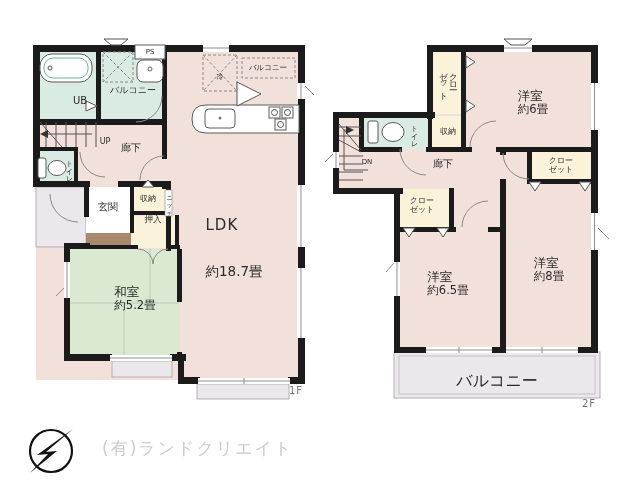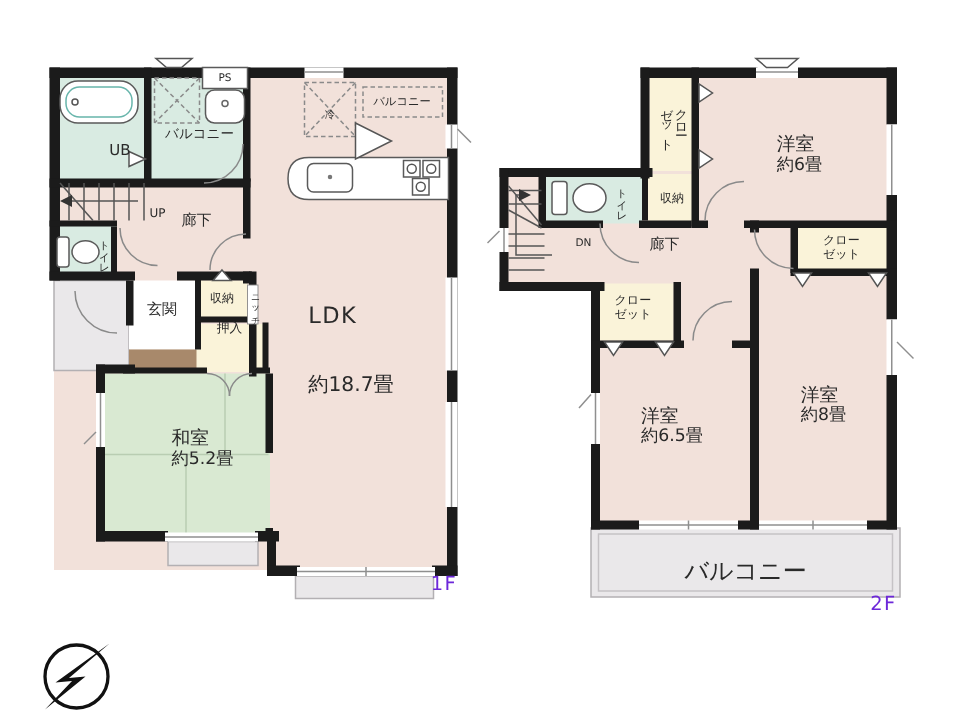--- a/index.html
+++ b/index.html
@@ -21,21 +21,21 @@
   .thin{stroke:#555;stroke-width:1;fill:none;}
   .arc{stroke:#8a8a8a;stroke-width:1;fill:none;}
   .tat{stroke:#b9cdb2;stroke-width:1;}
   .mark{fill:#fff;stroke:#555;stroke-width:1;}
   .lbl{position:absolute;transform:translate(-50%,-50%);white-space:nowrap;color:#2a2a2a;
        text-align:left;line-height:1.15;}
   .v{writing-mode:vertical-rl;}
   .pair .rn{display:block;font-size:12.5px;} .pair .rs{display:block;font-size:11.5px;}
   .pair.big .rn{font-size:15px;letter-spacing:1px;} .pair.big .rs{font-size:13.5px;margin-top:30px;}
   .pair.small .rn,.pair.small .rs{font-size:8px;}
-  .floorlbl{font-size:13px;color:#6d28d9;letter-spacing:1px;}
+  .floorlbl{font-size:10px;color:#737373;letter-spacing:1px;}
   .company{position:absolute;left:102px;top:437px;font-size:17px;color:#cbcbcb;letter-spacing:2px;}
 </style>
 </head>
 <body>
 
 <div class="stage">
 <svg width="640" height="480" viewBox="0 0 640 480">
 
   <g>
     <g>
@@ -289,37 +289,37 @@
   <div class="lbl" style="left:131px;top:148px;font-size:10px">廊下</div>
   <div class="lbl v" style="left:69px;top:167px;font-size:7px">トイレ</div>
   <div class="lbl" style="left:108px;top:207px;font-size:10px">玄関</div>
   <div class="lbl" style="left:148px;top:199px;font-size:8px">収納</div>
   <div class="lbl v" style="left:169px;top:203px;font-size:6px">ニッチ</div>
   <div class="lbl" style="left:153px;top:220px;font-size:8.5px">押入</div>
   <div class="lbl pair" style="left:135px;top:299px">
     <span class="rn">和室</span>
     <span class="rs">約5.2畳</span>
   </div>
-  <div class="lbl pair big" style="left:234px;top:234px">
+  <div class="lbl pair big" style="left:234px;top:248px">
     <span class="rn">LDK</span>
     <span class="rs">約18.7畳</span>
   </div>
   <div class="lbl" style="left:220px;top:77px;font-size:7px">冷</div>
   <div class="lbl" style="left:268px;top:68px;font-size:7.5px">バルコニー</div>
   <div class="lbl floorlbl" style="left:296px;top:391px">1F</div>
 </div>
 
 <div>
   <div class="lbl v" style="left:448px;top:81px;font-size:8.5px">
     <span style="display:block">クロー</span>
     <span style="display:block">ゼット</span>
   </div>
   <div class="lbl v" style="left:414px;top:132px;font-size:7px">トイレ</div>
   <div class="lbl" style="left:448px;top:132px;font-size:8px">収納</div>
-  <div class="lbl" style="left:389px;top:162px;font-size:7px">DN</div>
+  <div class="lbl" style="left:367px;top:162px;font-size:7px">DN</div>
   <div class="lbl" style="left:443px;top:164px;font-size:10px">廊下</div>
   <div class="lbl pair small" style="left:422px;top:205px">
     <span class="rn">クロー</span>
     <span class="rs">ゼット</span>
   </div>
   <div class="lbl pair small" style="left:561px;top:165px">
     <span class="rn">クロー</span>
     <span class="rs">ゼット</span>
   </div>
   <div class="lbl pair" style="left:533px;top:103px">
@@ -331,13 +331,14 @@
     <span class="rs">約6.5畳</span>
   </div>
   <div class="lbl pair" style="left:549px;top:270px">
     <span class="rn">洋室</span>
     <span class="rs">約8畳</span>
   </div>
   <div class="lbl" style="left:497px;top:381px;font-size:16px">バルコニー</div>
   <div class="lbl floorlbl" style="left:589px;top:404px">2F</div>
 </div>
 
+<div class="company">(有)ランドクリエイト</div>
 </div>
 
 </body></html>

